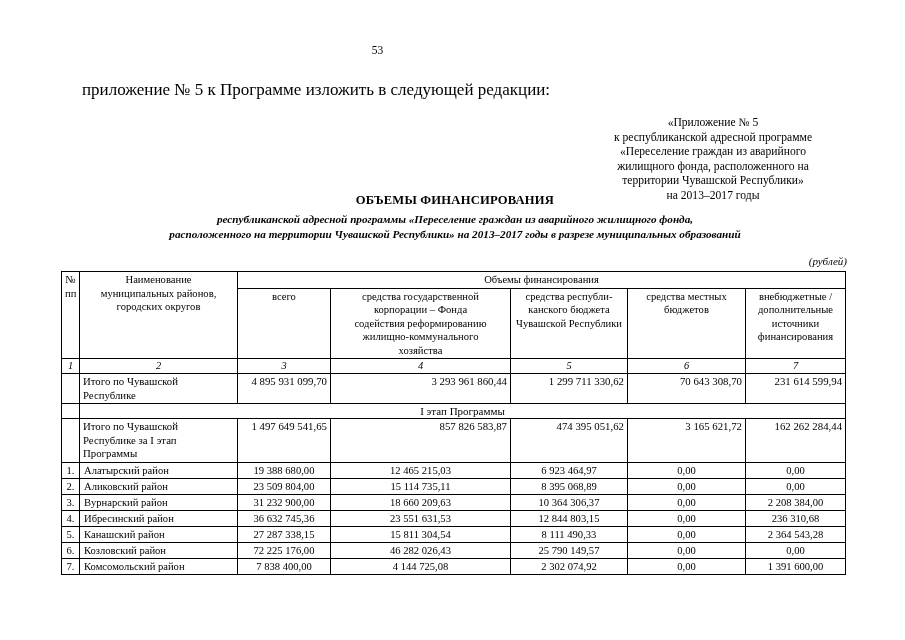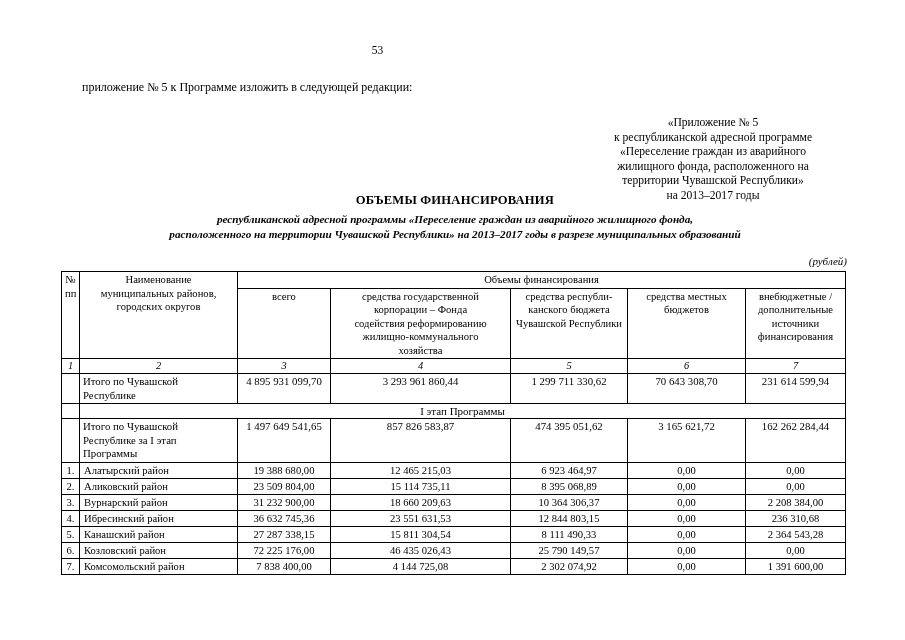--- a/index.html
+++ b/index.html
@@ -27,21 +27,21 @@
     left: 0;
     top: 44px;
     width: 755px;
     text-align: center;
     font-size: 11.5px;
   }
   .intro-line {
     position: absolute;
     left: 82px;
     top: 80px;
-    font-size: 12px;
+    font-size: 17px;
     white-space: nowrap;
   }
   .appendix-block {
     position: absolute;
     left: 565px;
     top: 116px;
     width: 296px;
     text-align: center;
     font-size: 11.6px;
     line-height: 14.6px;
@@ -113,21 +113,21 @@
     font-weight: bold;
     font-size: 10.8px;
     padding-top: 2px;
     padding-bottom: 2px;
   }
   .total-row td.label {
     text-align: left;
     line-height: 13.5px;
   }
   .total-row td.val {
-    text-align: center;
+    text-align: right;
   }
   .stage-row td {
     text-align: center;
     font-weight: bold;
     font-size: 11px;
     padding-top: 2px;
     padding-bottom: 3px;
   }
   .data-row td {
     font-size: 10.6px;
@@ -298,21 +298,21 @@
         <td class="val">27 287 338,15</td>
         <td class="val">15 811 304,54</td>
         <td class="val">8 111 490,33</td>
         <td class="val">0,00</td>
         <td class="val">2 364 543,28</td>
       </tr>
       <tr class="data-row">
         <td class="idx">6.</td>
         <td class="name">Козловский район</td>
         <td class="val">72 225 176,00</td>
-        <td class="val">46 435 026,43</td>
+        <td class="val">46 282 026,43</td>
         <td class="val">25 790 149,57</td>
         <td class="val">0,00</td>
         <td class="val">0,00</td>
       </tr>
       <tr class="data-row">
         <td class="idx">7.</td>
         <td class="name">Комсомольский район</td>
         <td class="val">7 838 400,00</td>
         <td class="val">4 144 725,08</td>
         <td class="val">2 302 074,92</td>

